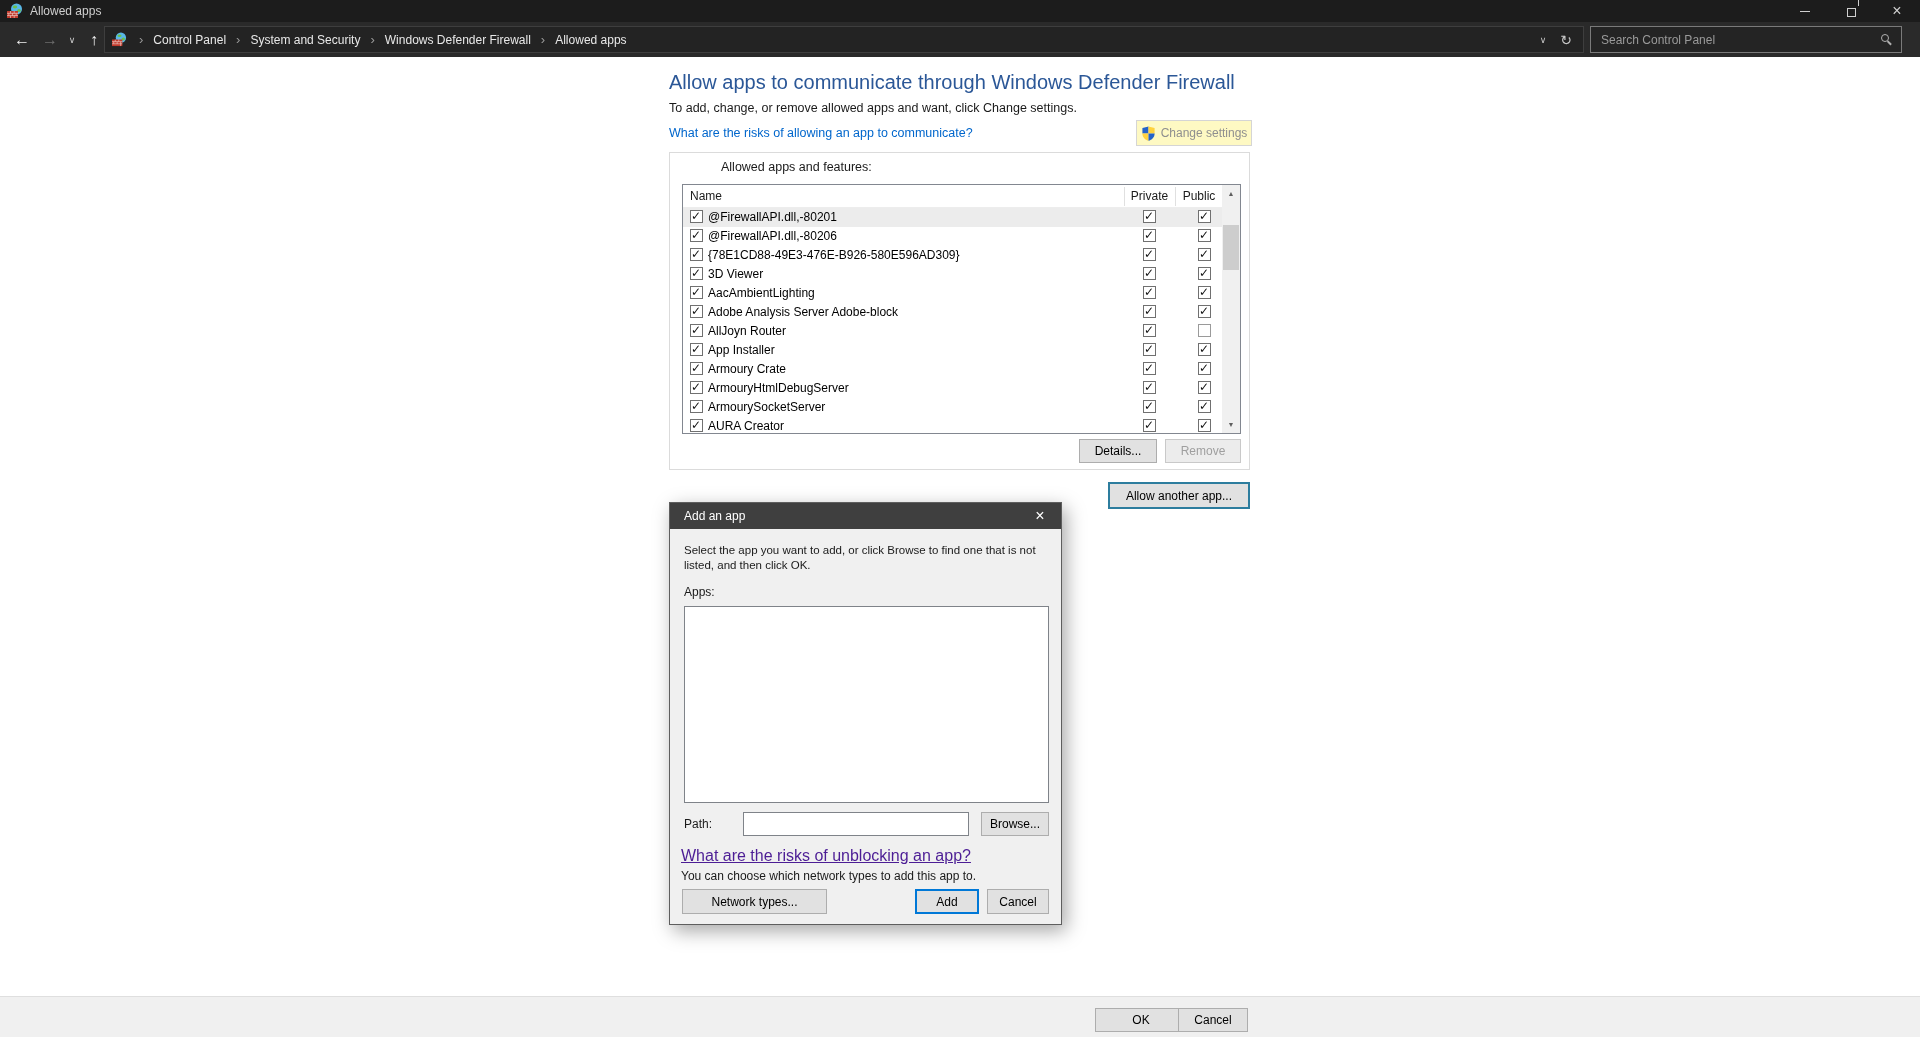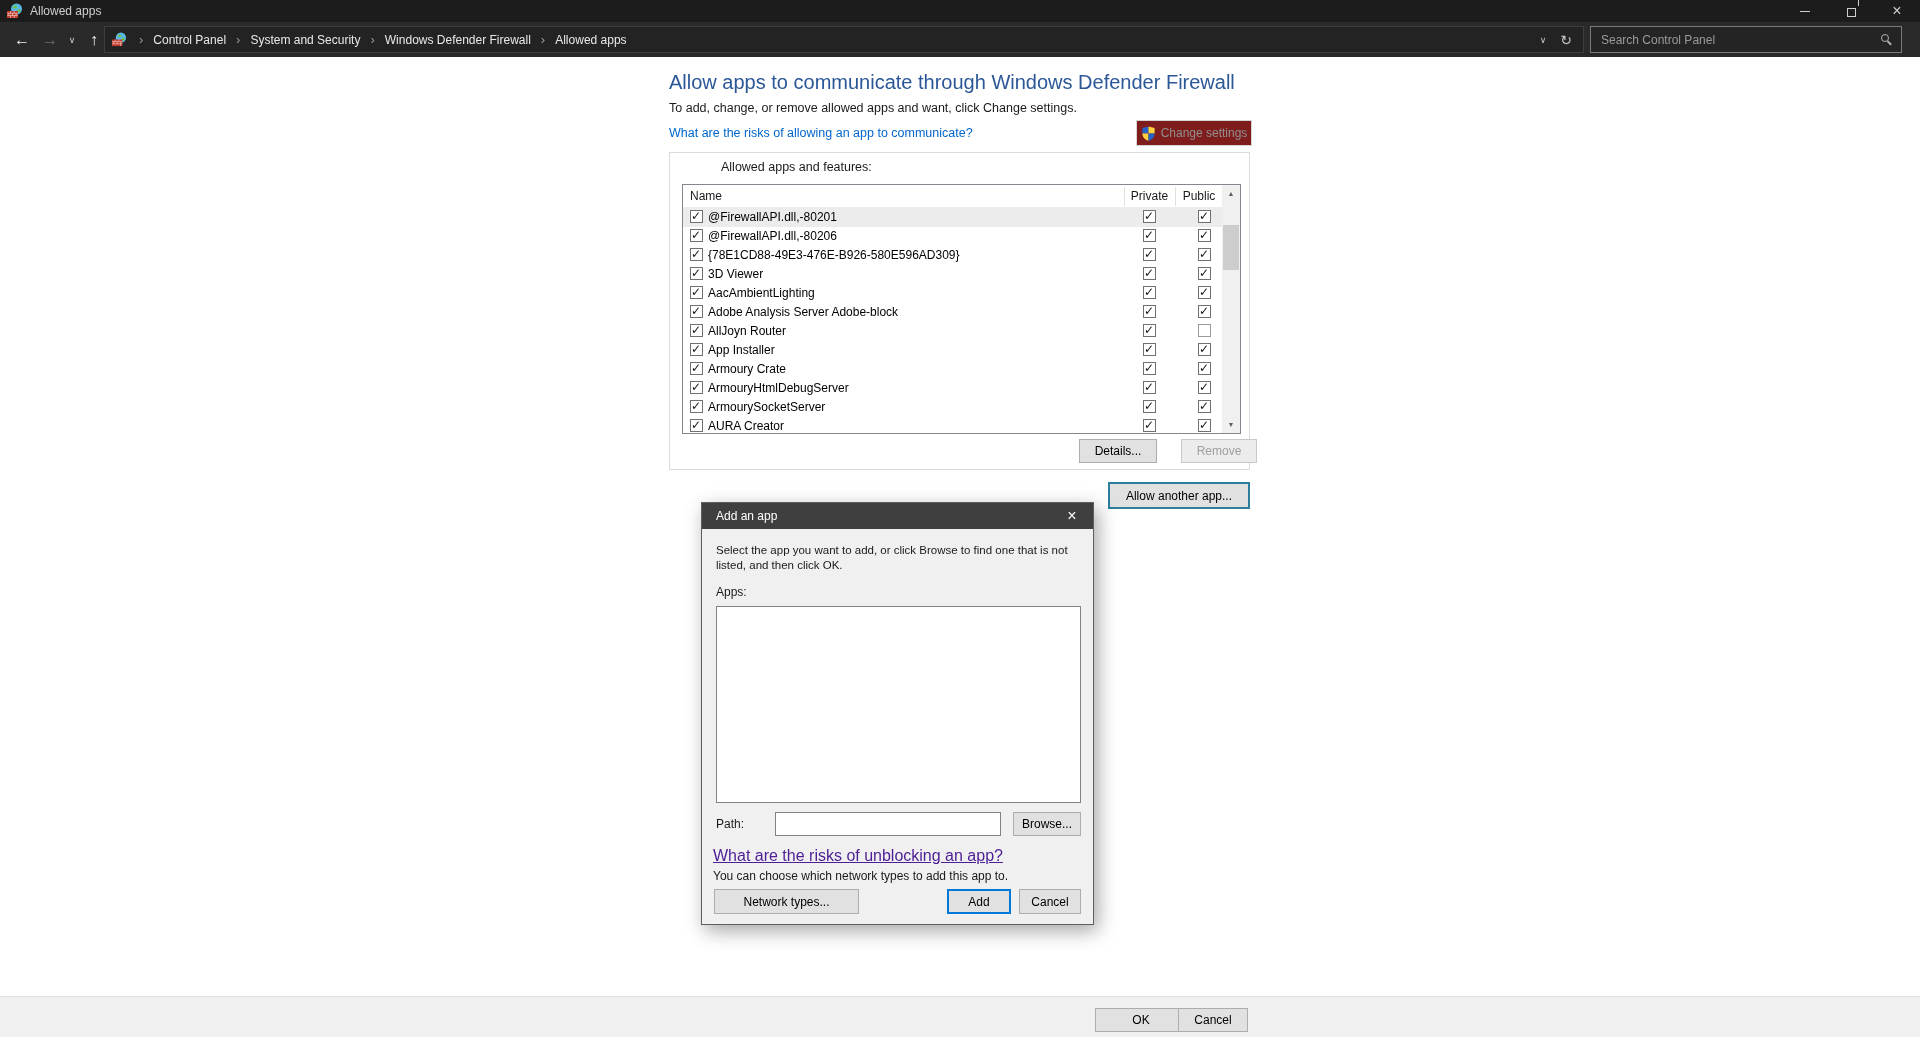--- a/index.html
+++ b/index.html
@@ -39,21 +39,21 @@
   .content { position:absolute; left:0; top:57px; width:1920px; height:939px; background:#fff; }
   .h1 { position:absolute; left:669px; top:14px; font-size:20px; color:#2b5797; }
   .sub { position:absolute; left:669px; top:44px; font-size:12.5px; color:#1a1a1a; }
   .risk-link { position:absolute; left:669px; top:69px; font-size:12.5px; color:#0066cc; cursor:pointer; }
 
   .btn { display:flex; align-items:center; justify-content:center; background:#e1e1e1; border:1px solid #adadad;
          font-size:12px; color:#000; font-family:inherit; cursor:pointer; }
   .btn.disabled { background:#ececec; border-color:#c9c9c9; color:#9f9f9f; }
 
   .chg-btn { position:absolute; left:1136px; top:63px; width:116px; height:26px; gap:5px;
-             background:#7f1d1d; border:1px solid #d5d5d5; color:#8f8f8f; }
+             background:#fef9c3; border:1px solid #d5d5d5; color:#8f8f8f; }
 
   .groupbox { position:absolute; left:669px; top:95px; width:581px; height:318px; border:1px solid #dbdbdb; }
   .group-label { position:absolute; left:15px; top:7px; font-size:12.5px; color:#1a1a1a;margin-left:36px; }
 
   .list { position:absolute; left:12px; top:31px; width:559px; height:250px; border:1px solid #828790; background:#fff; overflow:hidden; }
   .list-header { position:relative; height:23px; border-bottom:1px solid #ededed;text-decoration:underline; }
   .col-name { position:absolute; left:7px; top:4px; color:#1a1a1a; }
   .col-private { position:absolute; left:441px; width:51px; top:4px; text-align:center; }
   .col-public { position:absolute; left:492px; width:48px; top:4px; text-align:center; }
   .hdr-sep { position:absolute; top:2px; width:1px; height:19px; background:#e0e0e0; }
@@ -67,26 +67,26 @@
   .row .app-label { position:absolute; left:25px; top:2px; color:#000; white-space:nowrap; }
   .row .cb-private { left:460px; }
   .row .cb-public { left:515px; }
 
   .vscroll { position:absolute; right:0; top:0; width:18px; height:248px; background:#f0f0f0; }
   .scroll-btn { position:absolute; left:0; width:18px; height:17px; display:flex; align-items:center; justify-content:center;
                 color:#5f5f5f; font-size:7px; }
   .scroll-thumb { position:absolute; left:1px; top:40px; width:16px; height:45px; background:#cdcdcd; }
 
   .details-btn { position:absolute; left:409px; top:286px; width:78px; height:24px; }
-  .remove-btn  { position:absolute; left:495px; top:286px; width:76px; height:24px;margin-left:16px; }
+  .remove-btn  { position:absolute; left:495px; top:286px; width:76px; height:24px; }
   .allow-btn { position:absolute; left:1108px; top:425px; width:142px; height:27px; border:2px solid #2d7d9e; background:#e1e1e1; }
 
   
   .dialog { position:absolute; left:669px; top:445px; width:393px; height:423px; background:#f0f0f0;
-            border:1px solid #5e5e5e; box-shadow:4px 6px 18px rgba(0,0,0,0.35);margin-left:32px; }
+            border:1px solid #5e5e5e; box-shadow:4px 6px 18px rgba(0,0,0,0.35); }
   .dlg-title { position:relative; height:26px; background:#3f3f3f; }
   .dlg-title-text { position:absolute; left:14px; top:6px; color:#ffffff; font-size:12px; }
   .dlg-close { position:absolute; right:0; top:0; width:42px; height:26px; display:flex; align-items:center; justify-content:center;
                color:#fff; font-size:16px; cursor:pointer; }
   .dlg-instr { position:absolute; left:14px; top:40px; width:366px; font-size:11.5px; line-height:15px; color:#1a1a1a; }
   .dlg-apps-label { position:absolute; left:14px; top:82px; font-size:12px; }
   .dlg-listbox { position:absolute; left:14px; top:103px; width:365px; height:197px; background:#fff; border:1px solid #7f8389; }
   .dlg-path-label { position:absolute; left:14px; top:314px; font-size:12px; }
   .dlg-path-input { position:absolute; left:73px; top:309px; width:226px; height:24px; background:#fff; border:1px solid #7f8389;
                     font-size:12px; padding:0 5px; font-family:inherit; outline:none; }

